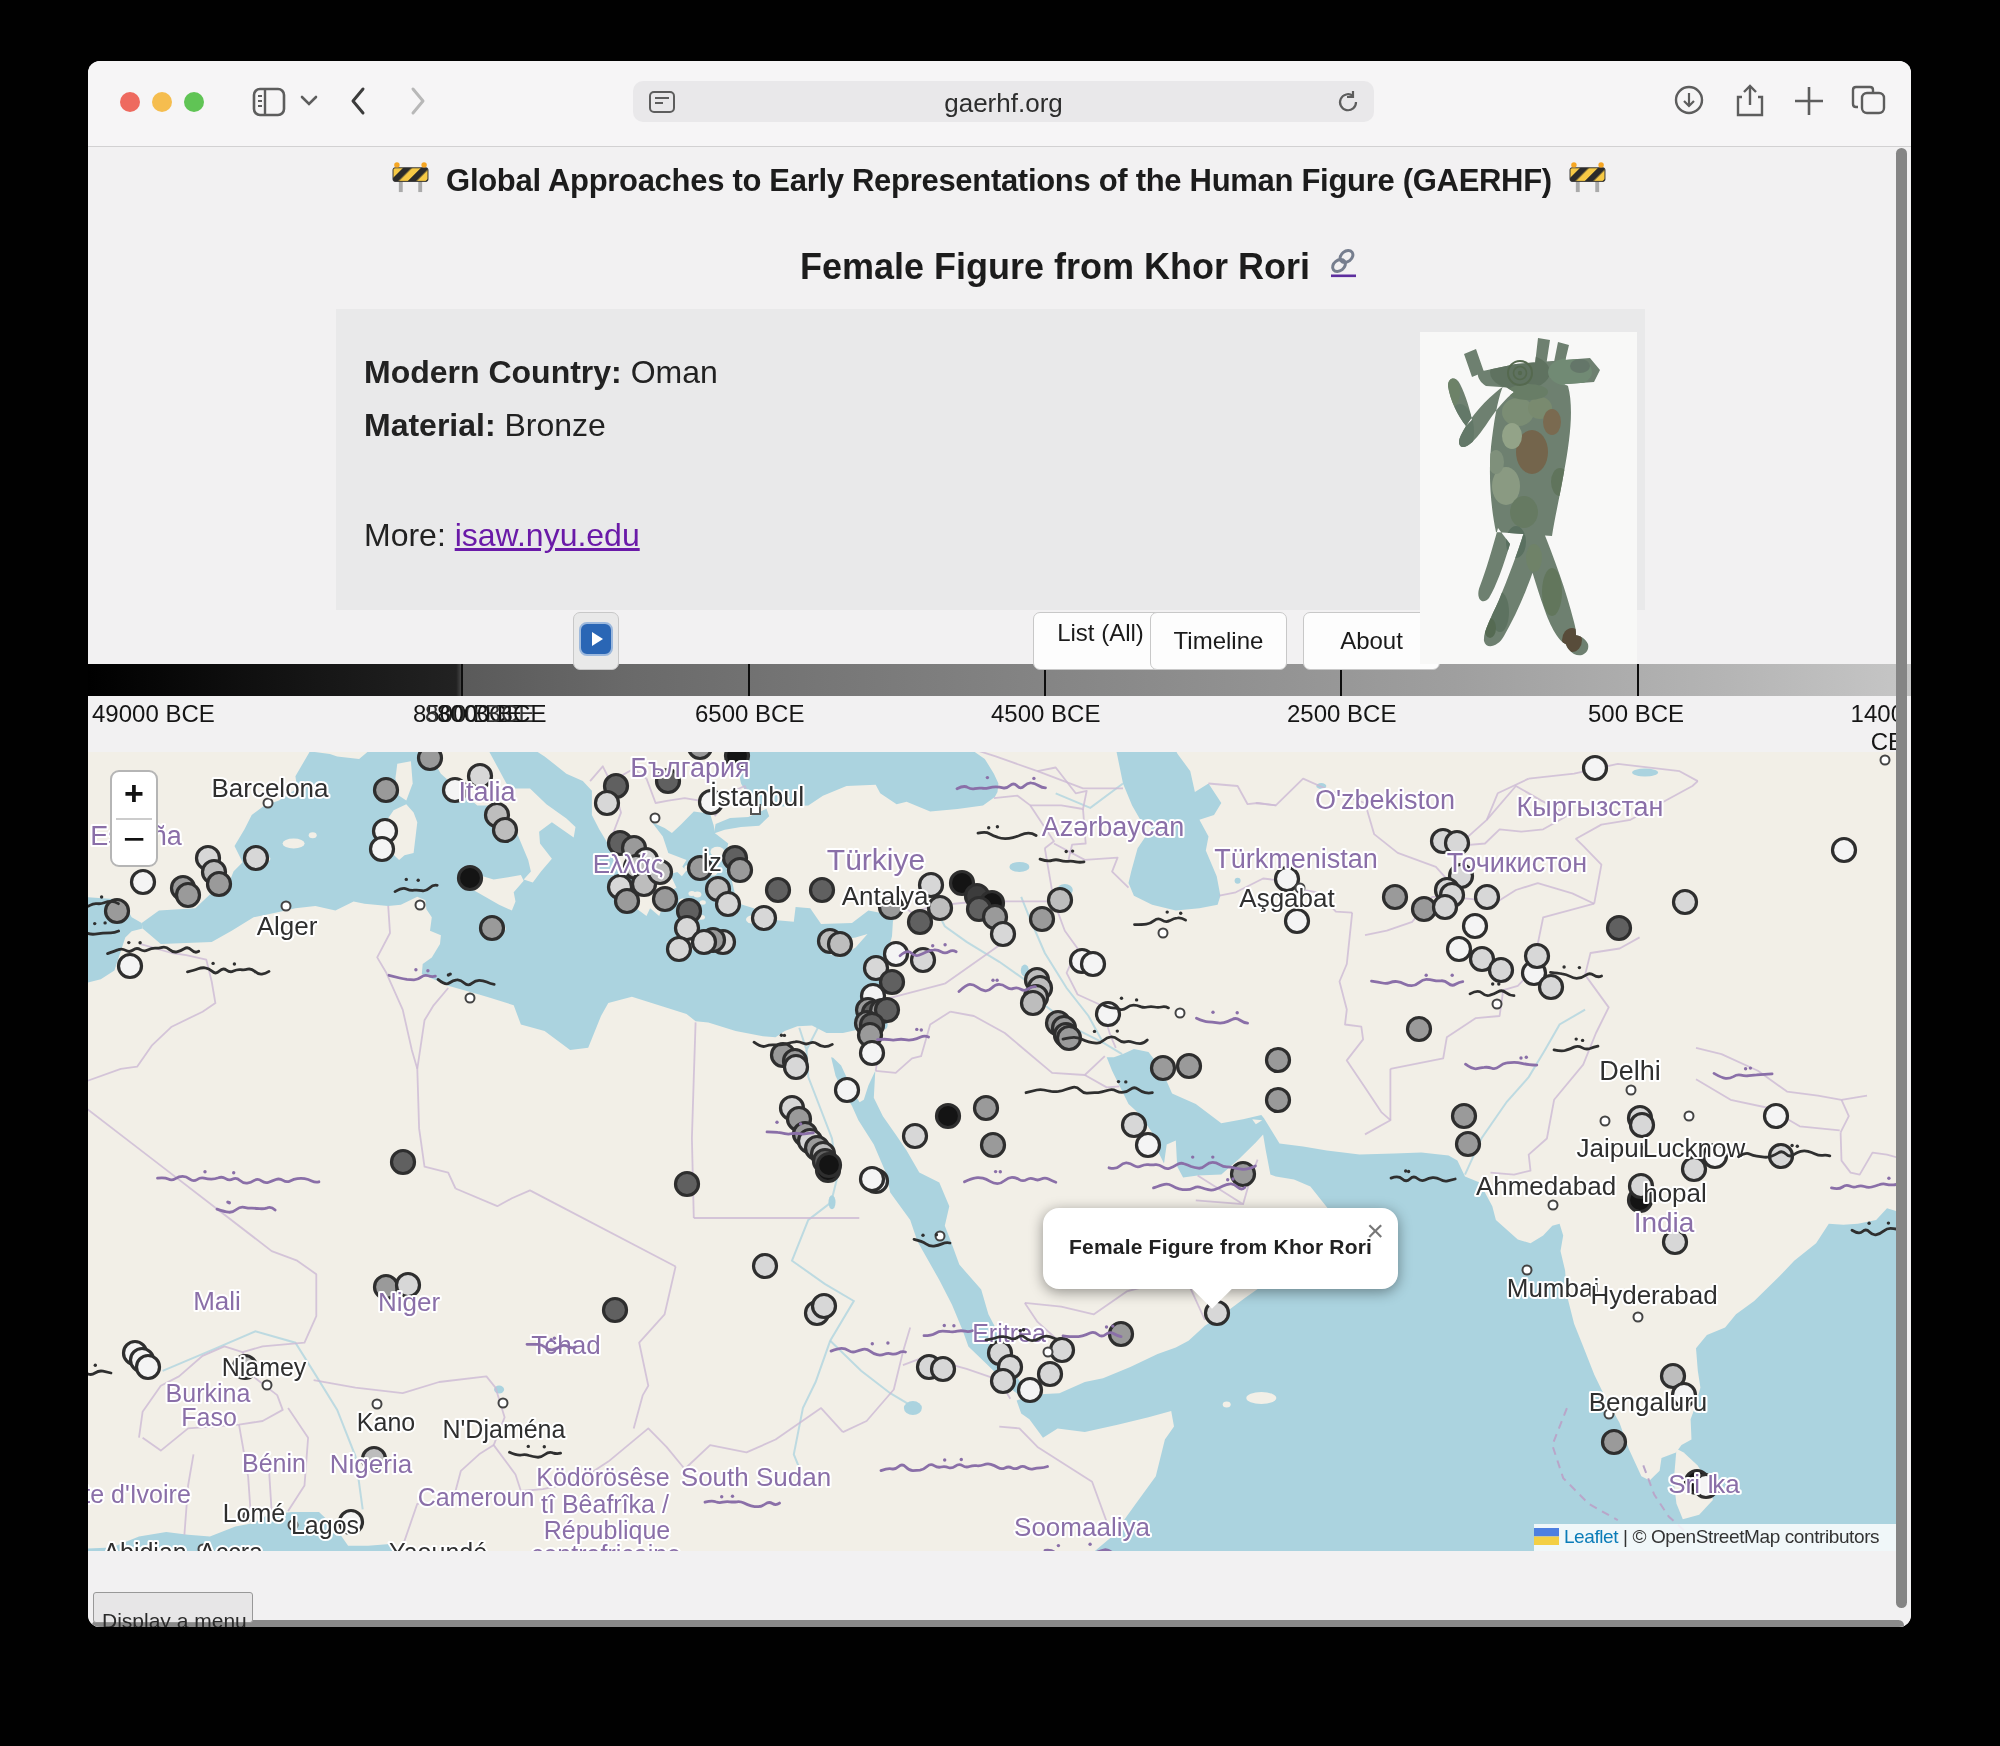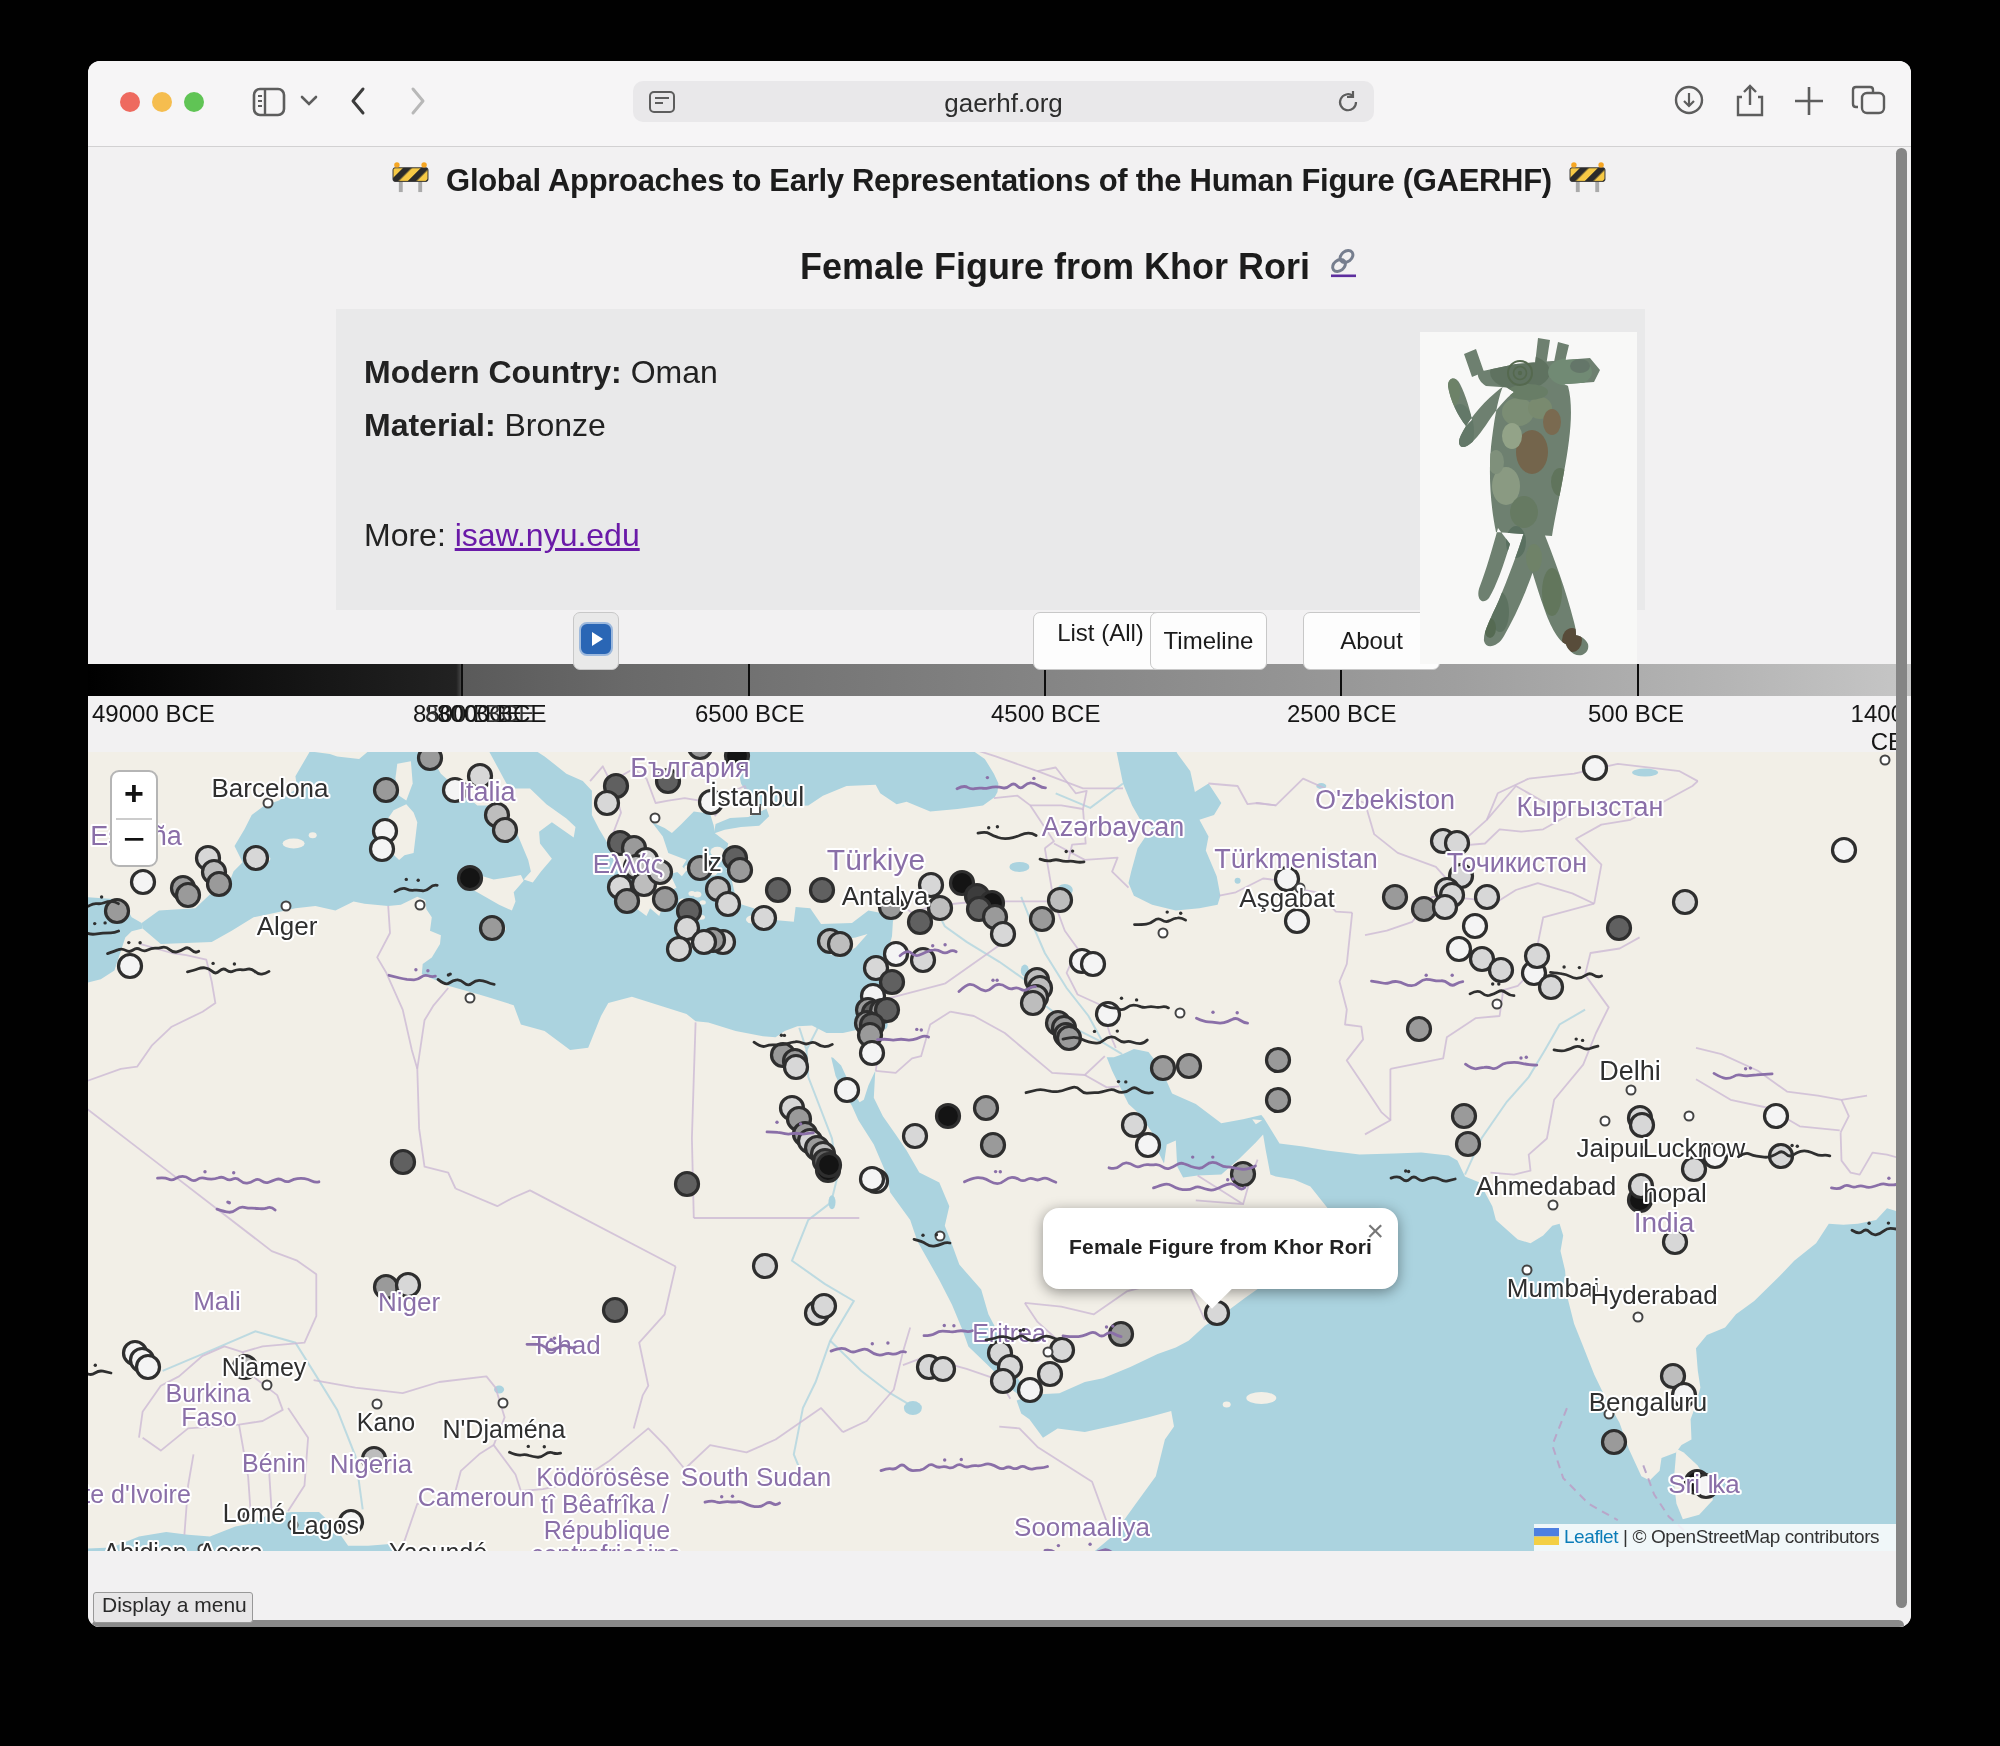--- a/index.html
+++ b/index.html
@@ -12,21 +12,21 @@
 #infobox {position:absolute;left:248px;top:161px;width:1309px;height:301px;background:#e9e9ea}
 .il {position:absolute;left:276px;font-size:32px;color:#222}
 .btn {position:absolute;top:464px;height:58px;z-index:10;border:1px solid #c8c8c8;border-radius:7px;background:#fdfdfd;font-size:24px;color:#1a1a1a;text-align:center;white-space:nowrap}
 #tline {position:absolute;left:0;top:516px;width:1823px;height:32px;background:linear-gradient(to right,#000 0%,#151515 12%,#222 20.2%,#5a5a5a 20.6%,#6a6a6a 30%,#7c7c7c 45%,#8d8d8d 60%,#9f9f9f 75%,#b5b5b5 90%,#c6c6c6 100%)}
 .tick {position:absolute;top:0;width:2px;height:32px;background:#0e0e0e}
 .tlab {position:absolute;top:552px;font-size:24px;color:#151515;white-space:nowrap}
 #map {position:absolute;left:0;top:604px;width:1808px;height:799px;overflow:hidden}
 #zoomctl {position:absolute;left:22px;top:18px;width:48px;height:97px;background:#fff;border:2px solid #b5b5b5;border-radius:9px}
 #popup {position:absolute;left:955px;top:456px;width:355px;height:81px;background:#fff;border-radius:16px;box-shadow:0 3px 14px rgba(0,0,0,0.4)}
 #attrib {position:absolute;left:1446px;top:772px;width:362px;height:27px;background:rgba(255,255,255,0.82);font-size:19px;color:#333;padding-right:8px;padding-top:2px;white-space:nowrap;letter-spacing:-0.4px}
-#menu {position:absolute;left:5px;top:1444px;width:160px;height:31px;background:#e7e6e7;border:1px solid #989898;border-radius:3px;font-size:21px;color:#2a2a2a;padding:0 0 0 8px;z-index:30}
+#menu {position:absolute;left:5px;top:1444px;width:160px;height:31px;background:#e7e6e7;border:1px solid #989898;border-radius:3px;font-size:21px;color:#2a2a2a;padding:16px 0 0 8px;z-index:30}
 #hscroll {position:absolute;left:4px;top:1472px;width:1812px;height:11px;background:#8a8a8a;border-radius:6px;z-index:20}
 #vscroll {position:absolute;left:1808px;top:87px;width:11px;height:1460px;background:#858585;border-radius:6px;z-index:40}
 svg text {font-family:"Liberation Sans",sans-serif}
 </style></head>
 <body>
 <div id="win">
  <div id="tbar">
   <div class="tl" style="left:32px;background:#ee6a5f"></div>
   <div class="tl" style="left:64px;background:#f5bd4f"></div>
   <div class="tl" style="left:96px;background:#60c455"></div>
@@ -111,21 +111,21 @@
         </svg></div>
   <div id="infobox"></div>
   <div class="il" style="top:206px"><b>Modern Country:</b> Oman</div>
   <div class="il" style="top:259px"><b>Material:</b> Bronze</div>
   <div class="il" style="top:369px">More: <a style="color:#6a1aa8;text-decoration:underline">isaw.nyu.edu</a></div>
   <div class="btn" style="left:485px;width:46px;padding-top:9px;background:#e9e9e9"><svg width="34" height="34" viewBox="0 0 34 34">
           <rect x="1" y="1" width="32" height="32" rx="7" fill="#2a66b5" stroke="#9db9dd" stroke-width="2"></rect>
           <path d="M13 10 L24 17 L13 24 Z" fill="#fff"></path>
         </svg></div>
   <div class="btn" style="left:945px;width:135px;padding-top:6px">List (All)</div>
-  <div class="btn" style="left:1062px;width:117px;padding-top:14px">Timeline</div>
+  <div class="btn" style="left:1062px;width:137px;padding-top:14px">Timeline</div>
   <div class="btn" style="left:1215px;width:137px;padding-top:14px">About</div>
   <div style="position:absolute;left:1332px;top:184px;width:217px;height:332px;background:#f8f8f7;z-index:15"><svg width="217" height="332" viewBox="0 0 217 332">
 <rect width="217" height="332" fill="#f8f8f7"></rect>
 <defs>
             <clipPath id="figc">
               <path d="M58 40 L96 32 L170 26 L180 38 L174 50 L120 54 L96 56 L66 54 C60 50 57 45 58 40 Z
 M118 6 L130 8 L126 34 L115 32 Z M138 10 L149 13 L143 38 L133 35 Z M44 22 L56 17 L64 40 L52 45 Z
 M84 54 C72 62 56 78 46 94 C40 104 36 112 42 115 C50 116 60 102 68 90 C76 78 86 66 94 60 Z
 M46 94 C38 84 30 68 28 54 C28 45 36 44 40 52 C46 64 50 78 52 88 Z
 M84 52 C108 46 138 48 148 54 C154 76 150 108 144 140 C139 168 134 190 132 204 L76 200 C70 172 68 136 72 106 C75 82 79 62 84 52 Z

